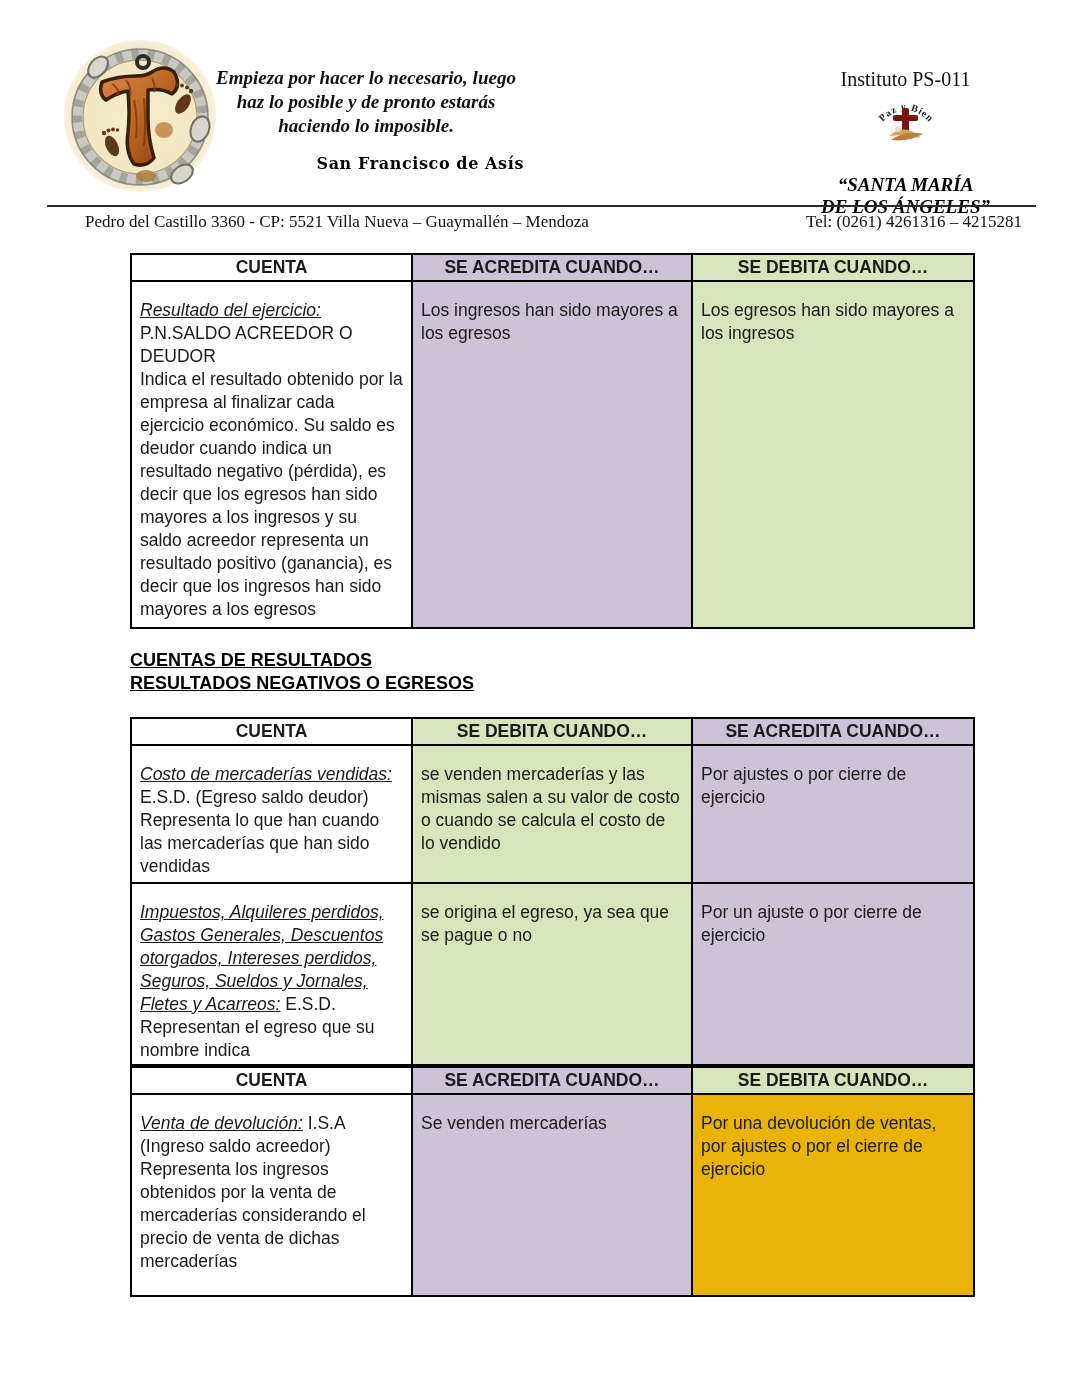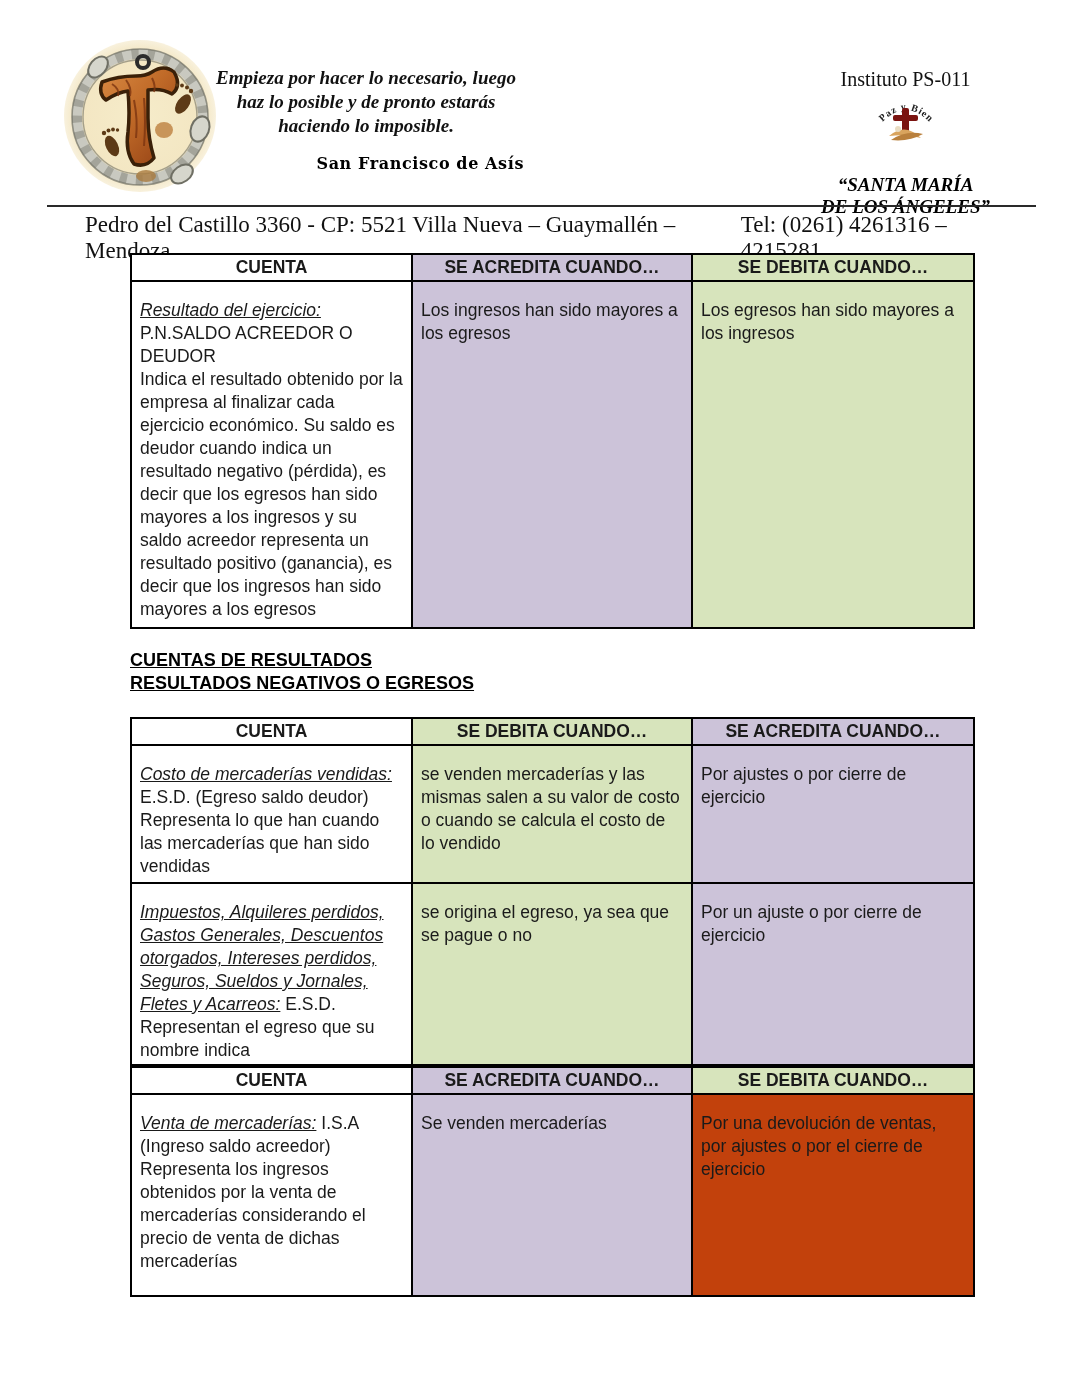--- a/index.html
+++ b/index.html
@@ -47,21 +47,21 @@
     margin-top: 26px;
   }
   .divider {
     position: absolute; top: 205px; left: 47px; right: 44px;
     border-top: 2px solid #2a2a2a;
   }
   .address-row {
     position: absolute; top: 212px; left: 85px; right: 58px;
     display: flex; justify-content: space-between;
     font-family: "Liberation Serif", serif;
-    font-size: 23px; color: #111;
+    font-size: 17px; color: #111;
   }
 
   
   .content { position: absolute; top: 253px; left: 130px; width: 843px; }
 
   table.acct {
     border-collapse: collapse; table-layout: fixed; width: 843px;
     font-size: 17.5px; line-height: 23px;
   }
   table.acct col.c1 { width: 281px; }
@@ -269,29 +269,29 @@
           <col class="c3">
         </colgroup>
       <tbody>
           <tr>
         <th>CUENTA</th>
         <th style="background-color: rgb(204, 195, 217);">SE ACREDITA CUANDO…</th>
         <th style="background-color: rgb(215, 228, 188);">SE DEBITA CUANDO…</th>
       </tr>
       <tr>
         <td class="h-t3r1">
-          <span class="acct-name">Venta de mercaderías:</span>
+          <span class="acct-name">Venta de devolución:</span>
           <span>I.S.A</span>
           <div class="acct-desc">(Ingreso saldo acreedor)
 Representa los ingresos obtenidos por la venta de mercaderías considerando el precio de venta de dichas mercaderías</div>
         </td>
         <td class="h-t3r1" style="background-color: rgb(204, 195, 217);">
           <div class="cell-text">Se venden mercaderías</div>
         </td>
-        <td class="h-t3r1" style="background-color: #c2410c;">
+        <td class="h-t3r1" style="background-color: #eab308;">
           <div class="cell-text">Por una devolución de ventas, por ajustes o por el cierre de ejercicio</div>
         </td>
       </tr>
     </tbody>
       </table>
 
   </div>
 </div>
 
 </body></html>

